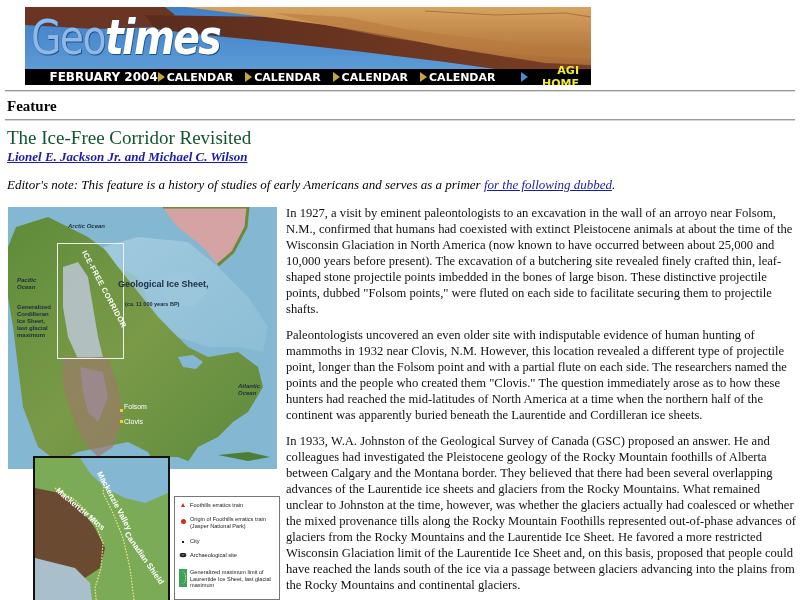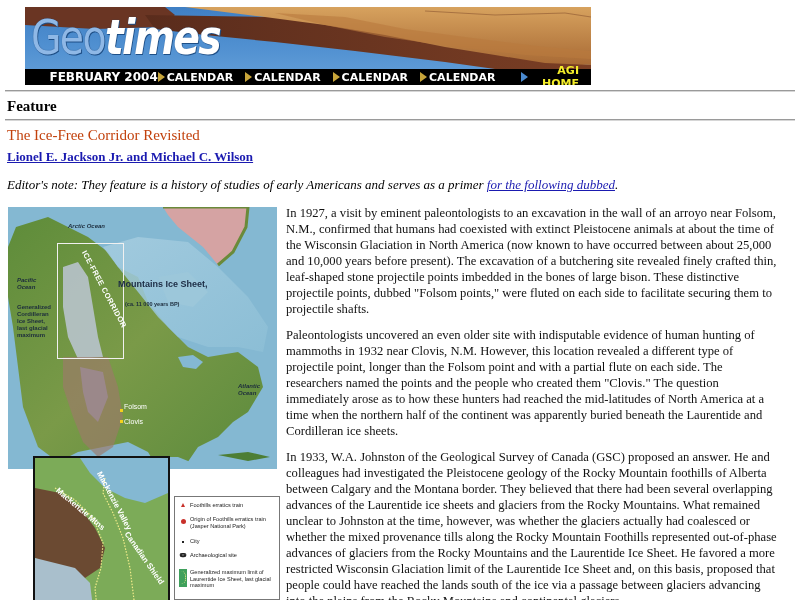--- a/index.html
+++ b/index.html
@@ -1,20 +1,20 @@
 <!DOCTYPE html>
 <html><head>
 <meta charset="utf-8">
 <style>
   html, body { margin: 0; padding: 0; background: #ffffff; }
   body {
     width: 800px; height: 600px; overflow: hidden; position: relative;
     font-family: "Liberation Serif", "DejaVu Serif", serif; color: #000;
   }
-  a { color: #1a1ab0; }
+  a { color: #1a1ab0; font-style: italic; }
 
   
   .banner {
     position: absolute; left: 25px; top: 7px; width: 566px; height: 78px;
     overflow: hidden;
     text-align: right;
   }
   .banner-sky {
     position: absolute; left: 0; top: 0; width: 566px; height: 62px;
     background: linear-gradient(180deg, #3f7fc4 0%, #4f8fd0 60%, #5d9ad6 100%);
@@ -45,21 +45,21 @@
   }
   .nav-arrow.blue { border-left-color: #4a8ad0; }
   .nav-item.home { margin-left: 14px; color: #f4ee2a; }
 
   
   .hr { position: absolute; left: 5px; width: 790px; height: 0; border-top: 1px solid #9a9a9a; border-bottom: 1px solid #d6d6d6; }
   .section-label {
     position: absolute; left: 7px; top: 98px; font-size: 15px; font-weight: bold;
   }
   .title {
-    position: absolute; left: 7px; top: 127px; font-size: 15px; color: #c2410c; white-space: nowrap;
+    position: absolute; left: 7px; top: 127px; font-size: 19px; color: #14532d; white-space: nowrap;
   }
   .authors {
     position: absolute; left: 7px; top: 149px; font-size: 13px; font-weight: bold;
     color: #1a1ab0; text-decoration: underline; white-space: nowrap;
   }
   .editor-note {
     position: absolute; left: 7px; top: 177px; font-size: 13px; font-style: italic; white-space: nowrap;
   }
   .editor-note a { color: #1a1ab0; }
 
@@ -112,21 +112,21 @@
   .bdot { width: 2px; height: 2px; background: #222; display: inline-block; }
   .arch { font-size: 6px; font-weight: bold; }
   .gbox { width: 8px; height: 18px; background: #3fa05c; display: inline-block; position: relative; }
   .gbox::after { content: ""; position: absolute; left: 2px; top: 2px; width: 4px; height: 13px; border-right: 1px dotted #f6f08a; border-radius: 0 6px 6px 0; }
 
   
   .article {
     position: absolute; left: 286px; top: 205px; width: 510px;
     font-size: 12.6px; line-height: 16px; color: #111;
   }
-  .article p { margin: 0 16px 10px 0; font-family: Liberation Serif, serif; }
+  .article p { margin: 0 0 10px 0; font-family: Liberation Serif, serif; }
 </style>
 </head>
 <body>
 
 <div class="banner">
   <div class="banner-sky"></div>
   <svg class="banner-arch" width="566" height="62">
     <defs>
       <linearGradient id="rock" x1="0" y1="0" x2="0" y2="1">
         <stop offset="0" stop-color="#d7a25e"></stop>
@@ -175,21 +175,21 @@
 </div>
 
 <div class="hr" style="top:90px"></div>
 <div class="section-label">Feature</div>
 <div class="hr" style="top:119px"></div>
 
 <div class="title">The Ice-Free Corridor Revisited</div>
 <a class="authors" href="#">Lionel E. Jackson Jr. and Michael C. Wilson</a>
 
 <div class="editor-note">
-  <span>Editor's note: They feature is a history of studies of early Americans and serves as a primer </span><a href="#">for the following dubbed</a><span>.</span>
+  <span>Editor's note: This feature is a history of studies of early Americans and serves as a primer </span><a href="#">for the following dubbed</a><span>.</span>
 </div>
 
 <div class="map">
   <svg width="269" height="262">
     <defs>
       <linearGradient id="land" x1="0" y1="0" x2="1" y2="1">
         <stop offset="0" stop-color="#5e8c3a"></stop>
         <stop offset="0.5" stop-color="#7a9a48"></stop>
         <stop offset="1" stop-color="#5b8a3c"></stop>
       </linearGradient>
@@ -217,21 +217,21 @@
     <path d="M170,150 L185,148 L195,155 L188,162 L175,160 Z" fill="#84b8d2"></path>
 
     <path d="M110,262 L130,250 L170,250 L200,262 Z" fill="#84b8d2"></path>
 
     <path d="M210,248 L240,245 L262,250 L240,254 Z" fill="#4d7e35"></path>
   </svg>
   <div class="corridor-box"></div>
   <span class="map-label it" style="left:60px;top:16px">Arctic Ocean</span>
   <span class="map-label it" style="left:9px;top:70px;width:30px">Pacific Ocean</span>
   <span class="map-label" style="left:9px;top:97px;width:38px">Generalized Cordilleran Ice Sheet, last glacial maximum</span>
-  <span class="map-label big" style="left:110px;top:74px;white-space:nowrap">Mountains Ice Sheet,</span>
+  <span class="map-label big" style="left:110px;top:74px;white-space:nowrap">Geological Ice Sheet,</span>
   <span class="map-label" style="left:117px;top:94px;white-space:nowrap;font-size:5.5px">(ca. 11 000 years BP)</span>
   <span class="corridor-label" style="left:80px;top:42px">ICE-FREE CORRIDOR</span>
   <span class="map-label it" style="left:230px;top:176px;width:30px">Atlantic Ocean</span>
   <span class="dot-yellow" style="left:112px;top:202px"></span>
   <span class="map-label white" style="left:116px;top:196px;font-size:7px;font-weight:normal">Folsom</span>
   <span class="dot-yellow" style="left:112px;top:213px"></span>
   <span class="map-label white" style="left:116px;top:211px;font-size:7px;font-weight:normal">Clovis</span>
 </div>
 
 <div class="inset">

